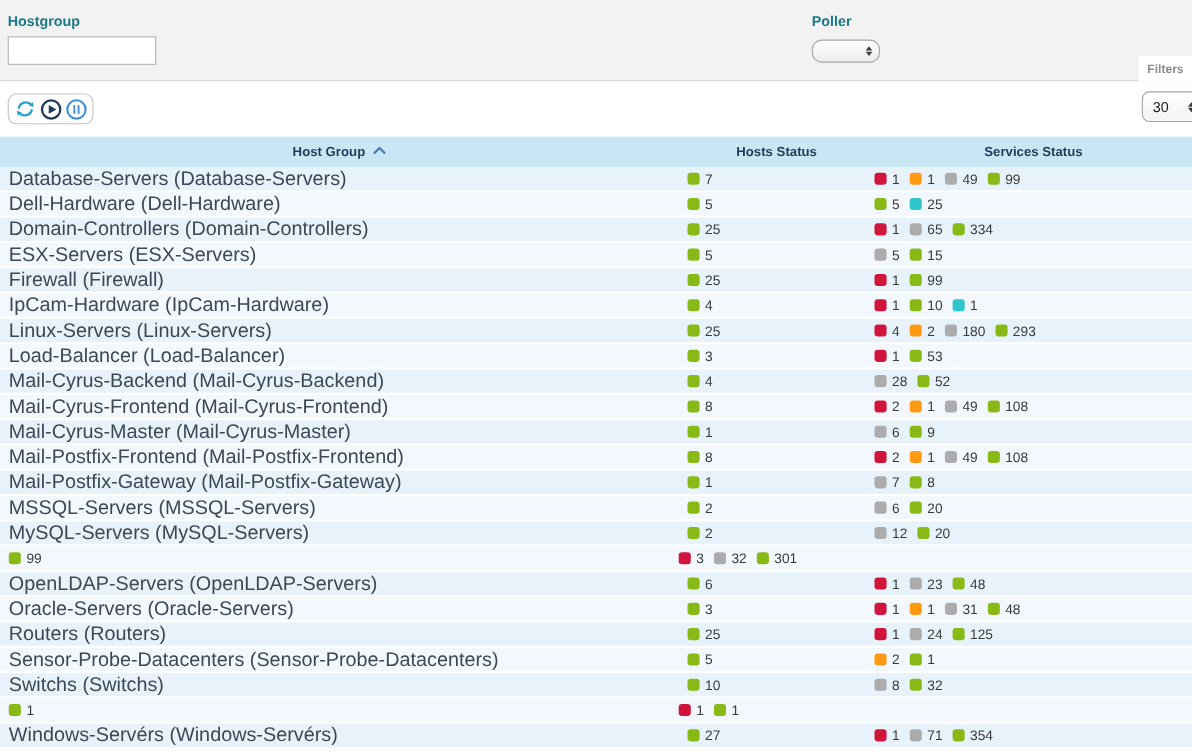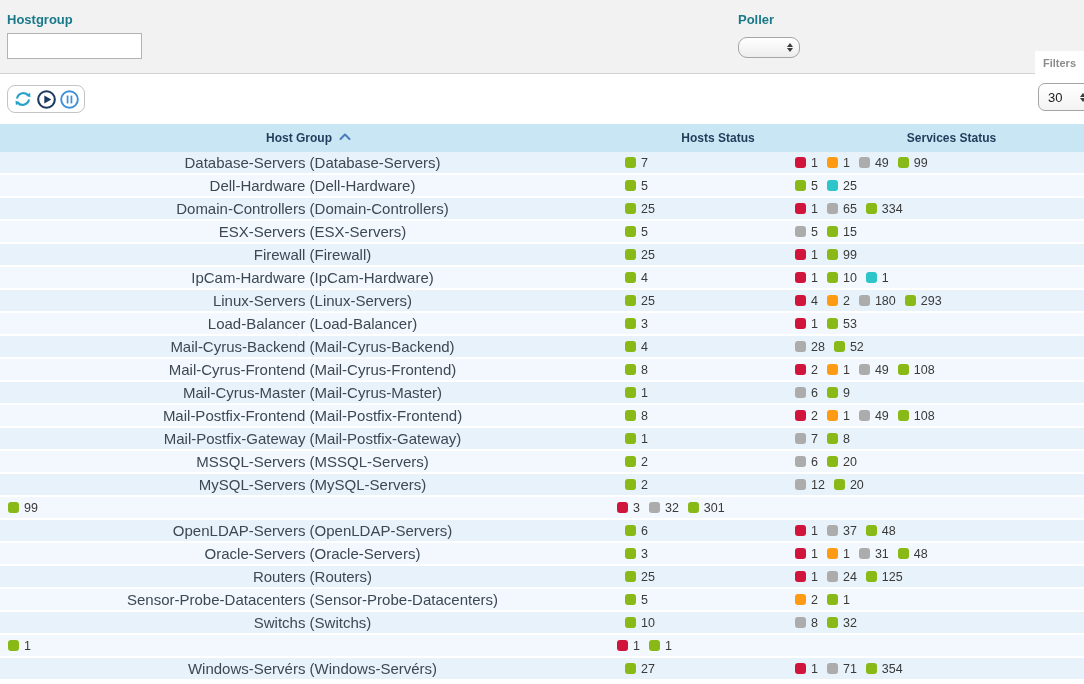--- a/index.html
+++ b/index.html
@@ -33,30 +33,30 @@
                  border-radius:8px; display:flex; align-items:center; padding:0 4px; gap:1px; background:#fff; }
   .icon-btn { width:22px; height:22px; display:flex; align-items:center; justify-content:center;
               cursor:pointer; background:none; border:none; }
   .page-size-select { position:absolute; right:-12px; top:9px; width:58px; height:28px;
                       background:linear-gradient(#ffffff,#f3f3f3); border:1px solid #a5a5a5;
                       border-radius:7px; display:flex; align-items:center; justify-content:space-between;
                       padding:0 9px; font-size:13px; color:#1c1c1c; cursor:default; }
 
   
   .grid-header { display:grid; grid-template-columns:617px 178px 1fr; height:28px;
-                 background:#c8e6f4; align-items:center;gap:12px; }
+                 background:#c8e6f4; align-items:center; }
   .grid-header .hcell { text-align:center; font-size:12px; font-weight:bold; color:#1f3d5a; cursor:pointer; }
   .sort-icon { margin-left:7px; vertical-align:1px; }
 
   .row { display:grid; grid-template-columns:617px 178px 1fr; height:23px;
          border-bottom:2px solid #ffffff; align-items:center; }
   .row.odd  { background:#e7f2fa; }
   .row.even { background:#f2f8fd; }
-  .name-cell { padding-left:8px; font-size:15px; color:#3d4854; white-space:nowrap;
-               overflow:hidden; cursor:pointer;text-align:center; }
+  .name-cell { padding-left:8px; font-size:18px; color:#3d4854; white-space:nowrap;
+               overflow:hidden; cursor:pointer; }
   .hosts-cell { padding-left:8px; }
   .status-cell { display:flex; align-items:center; }
   .status-chip { display:inline-flex; align-items:center; margin-right:9px; cursor:pointer; }
   .badge { display:inline-block; width:11px; height:11px; border-radius:3px; margin-right:5px; }
   .count { font-size:12.5px; color:#3a3a3a; }
 </style>
 </head>
 <body>
 
 <div class="filter-panel">
@@ -496,21 +496,21 @@
           <span class="count">6</span>
         </span>
       </div>
     <div class="status-cell">
         <span class="status-chip">
           <span class="badge" style="background: rgb(208, 20, 60);"></span>
           <span class="count">1</span>
         </span>
         <span class="status-chip">
           <span class="badge" style="background: rgb(172, 172, 172);"></span>
-          <span class="count">37</span>
+          <span class="count">23</span>
         </span>
         <span class="status-chip">
           <span class="badge" style="background: rgb(136, 185, 23);"></span>
           <span class="count">48</span>
         </span>
       </div>
   </div>
 
   <div class="row even">
     <div class="name-cell">Oracle-Servers (Oracle-Servers)</div>

